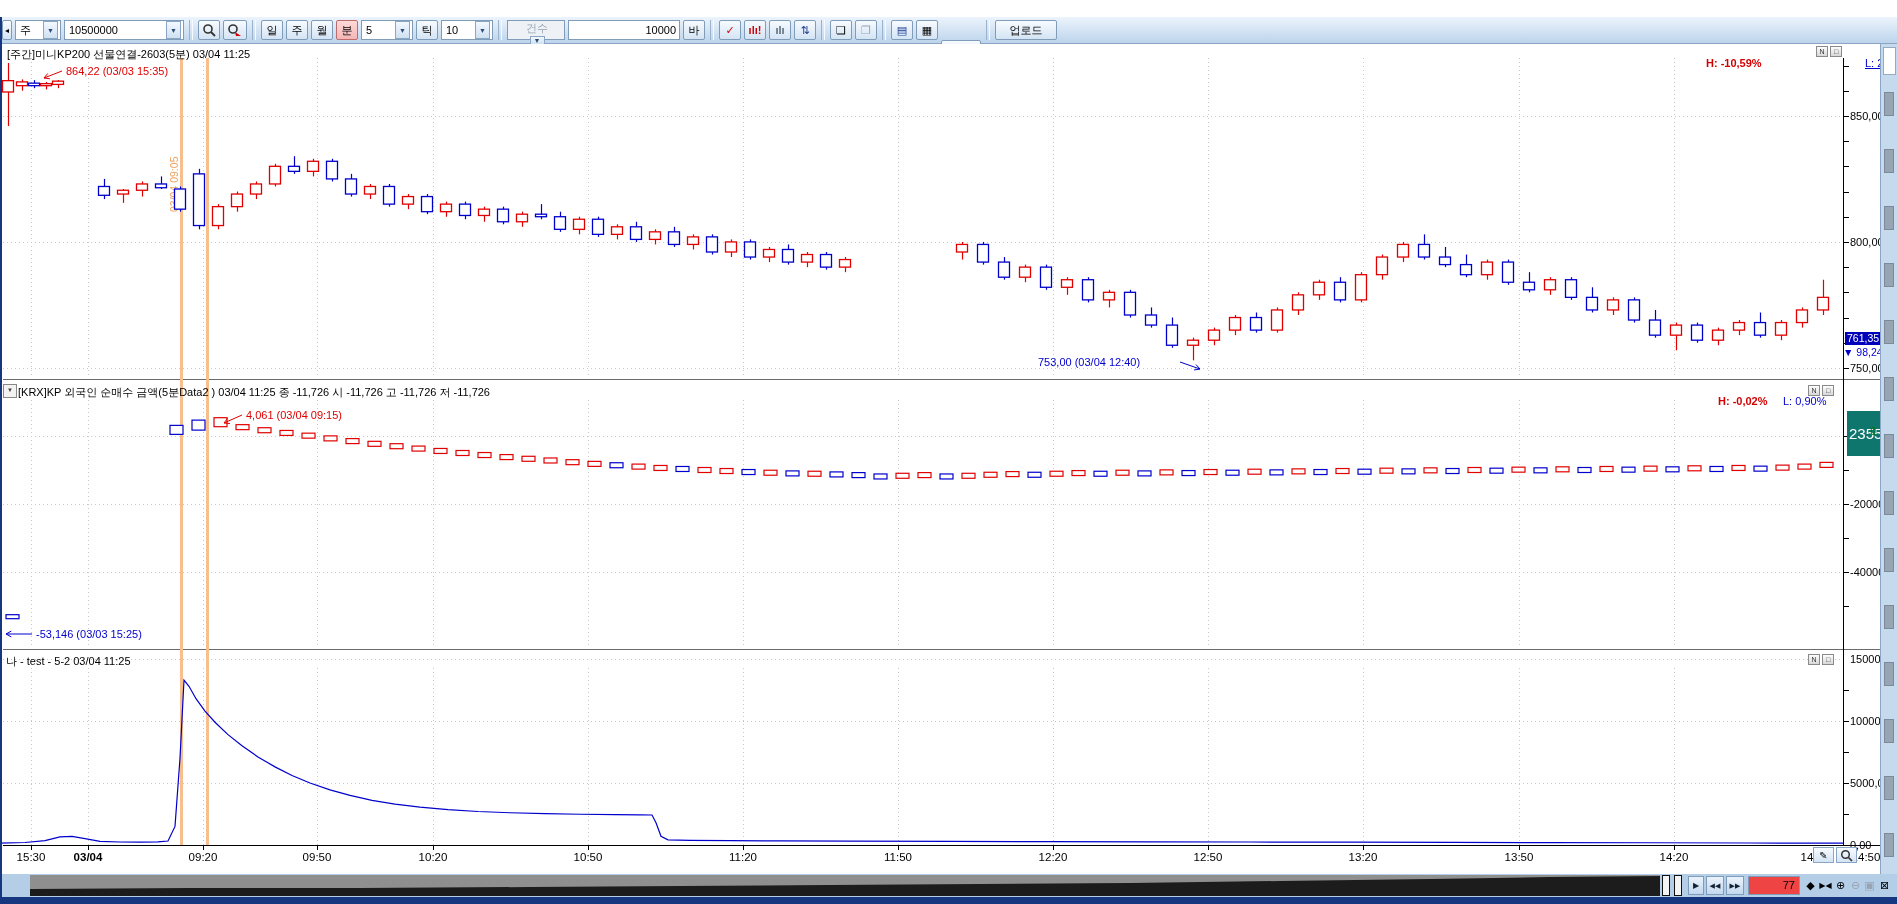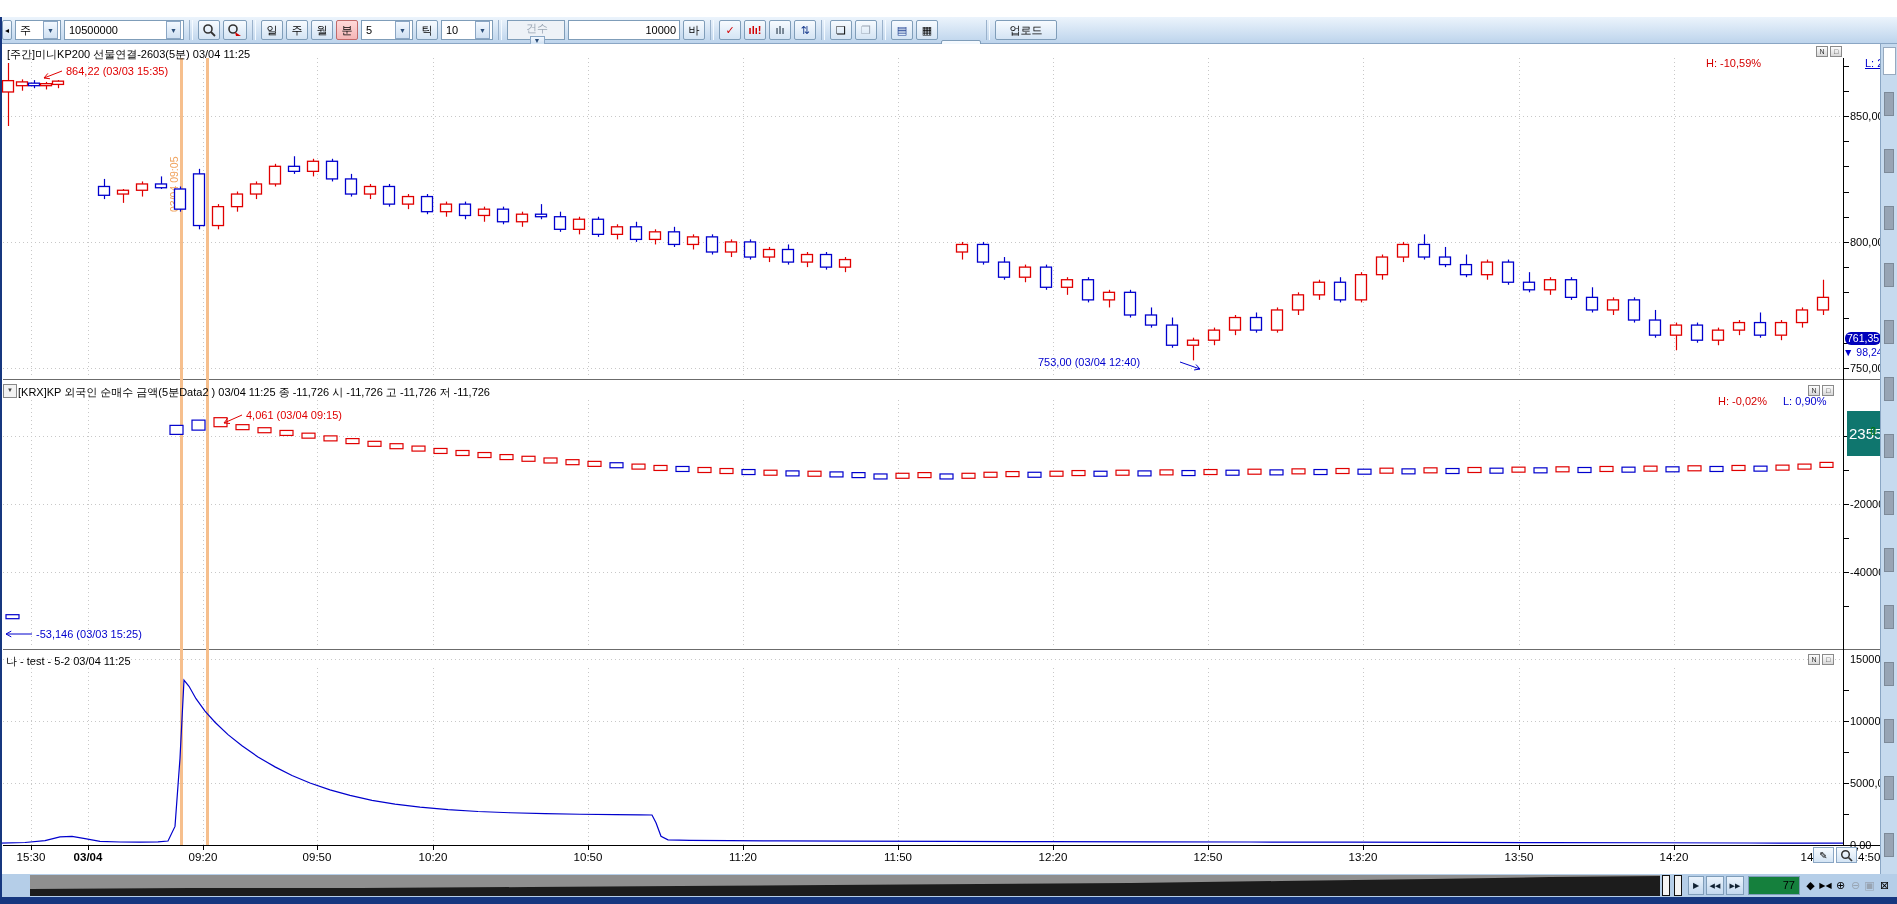--- a/index.html
+++ b/index.html
@@ -28,21 +28,21 @@
   .tsel.disabled{color:#9aa6b4;background:#eef2f7;flex-direction:column;}
   .tin{height:20px;background:#fff;border:1px solid #7f9db9;text-align:right;padding:0 3px;box-sizing:border-box;
        display:flex;align-items:center;justify-content:flex-end;}
   .sep{width:2px;height:20px;border-left:1px solid #9ab2cc;border-right:1px solid #f4faff;margin:0 2px;}
   .ic-red{color:#d40000;font-weight:bold;}
   
   #chartarea{position:absolute;left:0;top:44px;width:1881px;height:830px;background:#fff;}
   #chart-svg{position:absolute;left:0;top:0;pointer-events:none;}
   .ovl{position:absolute;white-space:nowrap;}
   .hdr{color:#000;}
-  .hl-h{color:#d40000;}
+  .hl-h{color:#d40000;font-weight:bold;}
   .hl-l{color:#0000cd;}
   .cornerbtn{position:absolute;width:12px;height:11px;background:linear-gradient(#fdfdfd,#d8d8d8);
       border:1px solid #8a8a8a;font-size:7px;line-height:10px;text-align:center;color:#333;box-sizing:border-box;}
   .badge-price{position:absolute;background:#0000bb;color:#fff;font-size:10.5px;padding:0 2px;line-height:13px;}
   .badge-green{position:absolute;background:#0f766e;color:#fff;font-size:15px;padding:16px 2px;line-height:13px;}
   .chg{position:absolute;color:#0000cd;font-size:10.5px;}
   .grn{position:absolute;color:#007700;font-size:10.5px;}
   .axisbtn{position:absolute;width:21px;height:16px;background:linear-gradient(#f7fbff,#d4e4f4);
       border:1px solid #8aa6c4;box-sizing:border-box;display:flex;align-items:center;justify-content:center;font-size:10px;}
   .collapse-ico{position:absolute;width:12px;height:12px;border:1px solid #888;background:#f2f2f2;
@@ -50,21 +50,21 @@
   
   #rightstrip{position:absolute;right:0;top:44px;width:16px;height:830px;background:#c6daee;border-left:1px solid #8aa6c4;}
   #rightstrip .topbox{position:absolute;left:2px;top:3px;width:11px;height:26px;background:#fff;border:1px solid #98aabf;}
   #rightstrip .mark{position:absolute;left:3px;width:10px;height:24px;background:#97a4b4;border:1px solid #7d8a99;box-sizing:border-box;}
   
   #statusbar{position:absolute;left:0;top:874px;width:1897px;height:23px;background:#b5cee8;display:flex;align-items:center;}
   #minimap{position:absolute;left:30px;top:1px;width:1630px;height:21px;}
   .handle{position:absolute;top:1px;width:8px;height:21px;background:#f4f4f4;border:1px solid #111;box-sizing:border-box;}
   .sbtn{position:absolute;top:2px;height:19px;background:linear-gradient(#eaf3fc,#c3d8ee);border:1px solid #7f9db9;
       box-sizing:border-box;display:flex;align-items:center;justify-content:center;font-size:8px;color:#123;}
-  #sb-input{position:absolute;top:2px;height:19px;background:#15803d;border:1px solid #7f9db9;box-sizing:border-box;
+  #sb-input{position:absolute;top:2px;height:19px;background:#ef4444;border:1px solid #7f9db9;box-sizing:border-box;
       text-align:right;padding:0 4px;line-height:17px;font-size:11px;}
   .sico{position:absolute;top:2px;height:19px;width:15px;display:flex;align-items:center;justify-content:center;font-size:11px;}
   #bottomedge{position:absolute;left:0;top:897px;width:1897px;height:7px;background:#16377f;}
   #leftedge{position:absolute;left:0;top:17px;width:2px;height:880px;background:#16377f;}
 </style>
 </head>
 <body>
 
 <div id="app">
 
@@ -532,21 +532,21 @@
       <line x1="32" y1="634" x2="6" y2="634" stroke="#0000cd" stroke-width="1"></line>
       <line x1="6" y1="634" x2="11.265495371342237" y2="636.8765532316252" stroke="#0000cd" stroke-width="1"></line>
       <line x1="6" y1="634" x2="11.265495371342237" y2="631.1234467683748" stroke="#0000cd" stroke-width="1"></line>
     </svg>
 
   <div class="ovl hdr" style="left:7px;top:47px;">[주간]미니KP200 선물연결-2603(5분) 03/04 11:25</div>
   <div class="ovl hl-h" style="left:1706px;top:57px;">H: -10,59%</div>
   <div class="ovl hl-l" style="left:1865px;top:57px;text-decoration:underline;">L: 2,62%</div>
   <div class="cornerbtn" style="left:1816px;top:46px;">N</div>
   <div class="cornerbtn" style="left:1830px;top:46px;">□</div>
-  <div class="badge-price" style="left:1845px;top:332px;border-radius:6px;">761,35</div>
+  <div class="badge-price" style="left:1845px;top:332px;">761,35</div>
   <div class="chg" style="left:1843px;top:346px;">▼ 98,24</div>
 
   <div class="collapse-ico" style="left:3px;top:384px;">▼</div>
   <div class="ovl hdr" style="left:18px;top:385px;">[KRX]KP 외국인 순매수 금액(5분Data2 ) 03/04 11:25   종 -11,726   시 -11,726 고 -11,726 저 -11,726</div>
   <div class="ovl hl-h" style="left:1718px;top:395px;">H: -0,02%</div>
   <div class="ovl hl-l" style="left:1783px;top:395px;">L: 0,90%</div>
   <div class="cornerbtn" style="left:1808px;top:385px;">N</div>
   <div class="cornerbtn" style="left:1822px;top:385px;">□</div>
   <div class="badge-green" style="left:1847px;top:411px;">2355</div>
   <div class="grn" style="left:1850px;top:425px;width:26px;text-align:right;">0</div>

